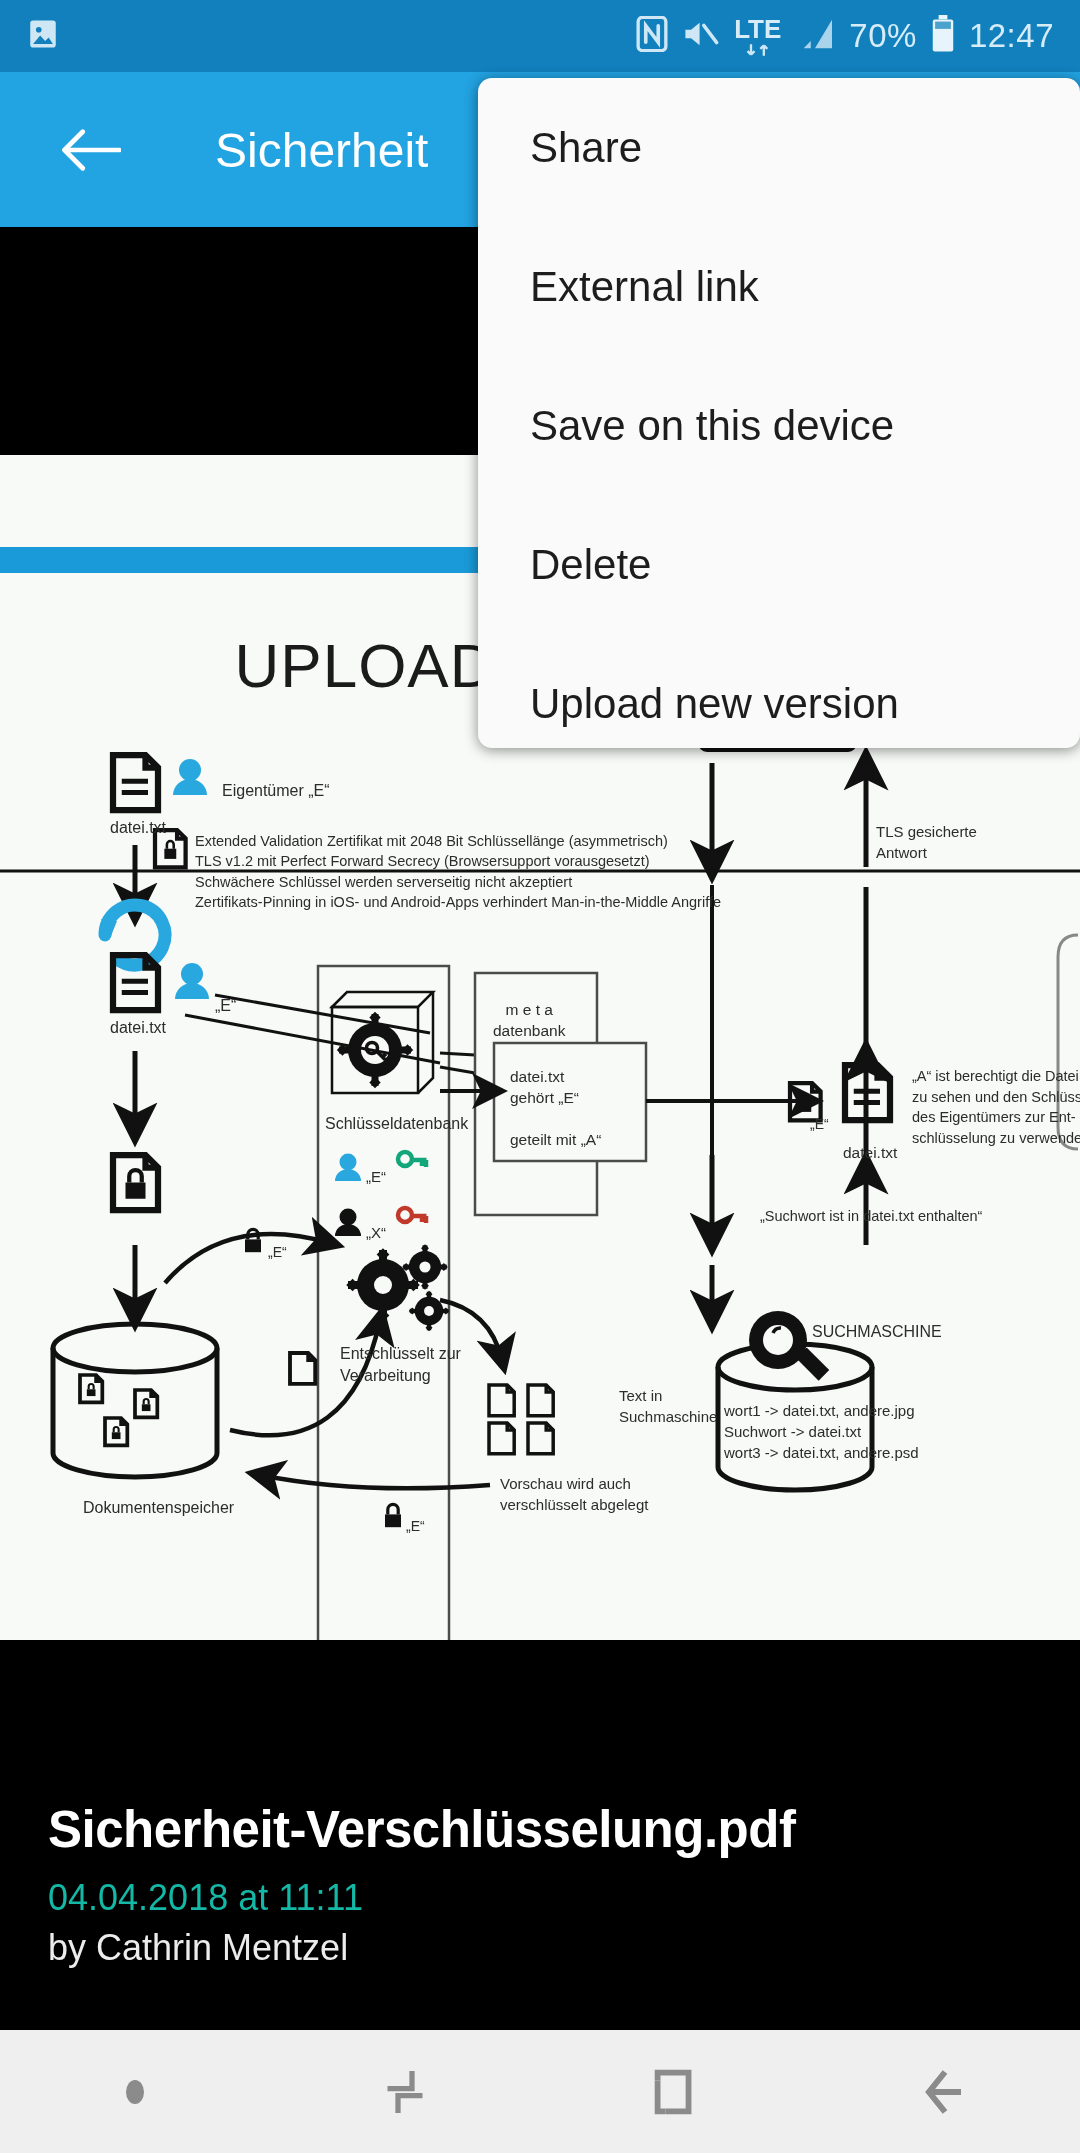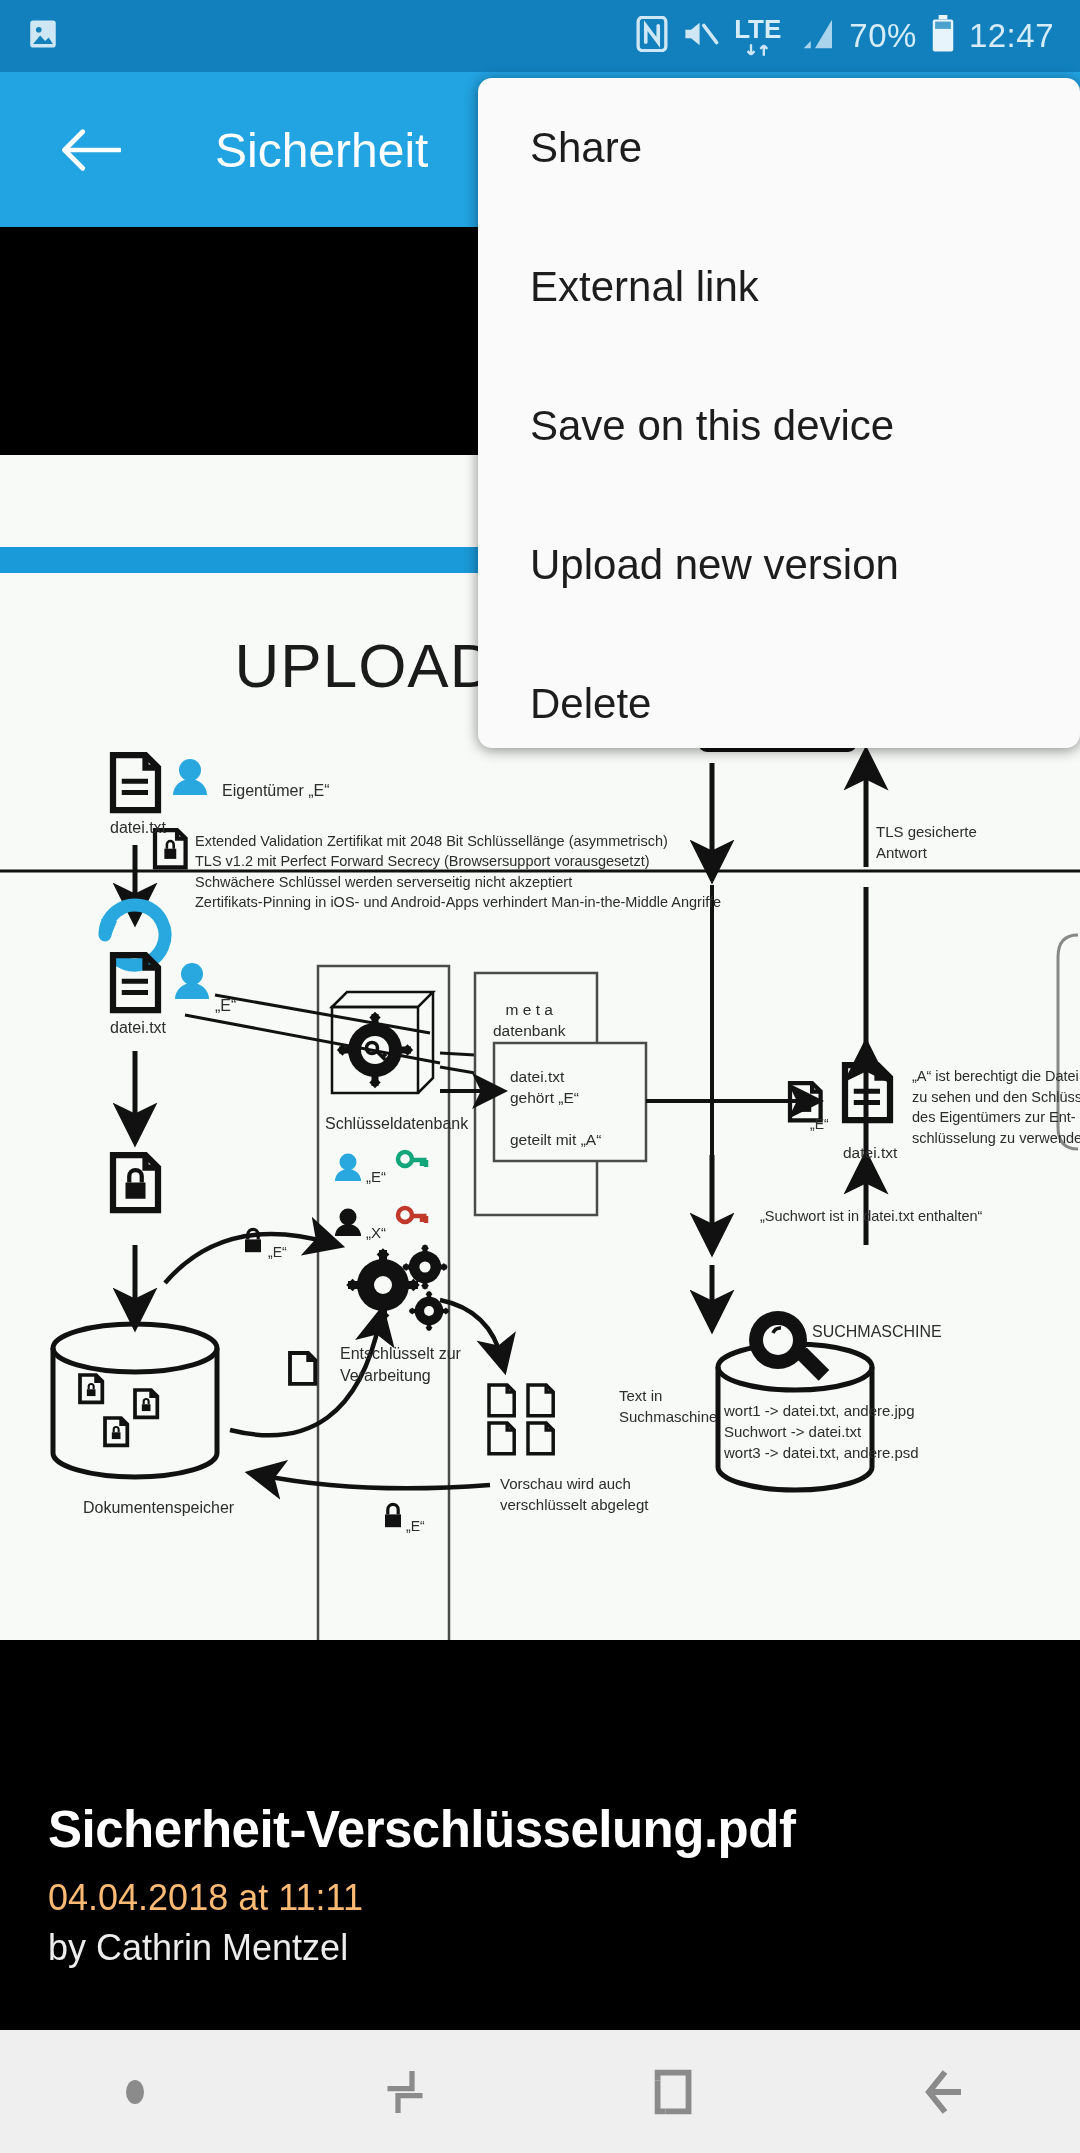--- a/index.html
+++ b/index.html
@@ -65,21 +65,21 @@
   .diag{ position:absolute; left:0; top:0; width:1080px; height:1220px; }
   .dtext{ position:absolute; color:#2c2c2c; font-family:"Liberation Sans", sans-serif;
           line-height:1.32; white-space:pre; }
 
   
   .infopanel{
     position:absolute; left:0; top:1640px; width:1080px; height:390px; background:#000;
     padding:160px 48px 0 48px; color:#fff;
   }
   .info-title{ font-size:51px; font-weight:700; color:#ffffff; letter-spacing:-0.5px;}
-  .info-sub{ font-size:36px; font-weight:400; color:#fdba74; margin-top:18px;}
+  .info-sub{ font-size:36px; font-weight:400; color:#14b8a6; margin-top:18px;}
   .info-by{ font-size:36px; font-weight:400; color:#ececec; margin-top:8px;}
 
   
   .navbar{
     position:absolute; left:0; top:2030px; width:1080px; height:123px;
     background:#efefef; display:flex; align-items:center;
   }
   .nav-cell{ flex:1; display:flex; align-items:center; justify-content:center; cursor:pointer; height:100%;}
 
   
@@ -557,17 +557,17 @@
         <path d="M21 14H6"></path>
         <path d="M13 4L5 14l8 10"></path>
       </svg>
     </div>
   </div>
 
   <div class="menu">
     <div class="menu-item">Share</div>
     <div class="menu-item">External link</div>
     <div class="menu-item">Save on this device</div>
+    <div class="menu-item">Delete</div>
     <div class="menu-item">Upload new version</div>
-    <div class="menu-item">Delete</div>
   </div>
 
 </div>
 
 </body></html>

